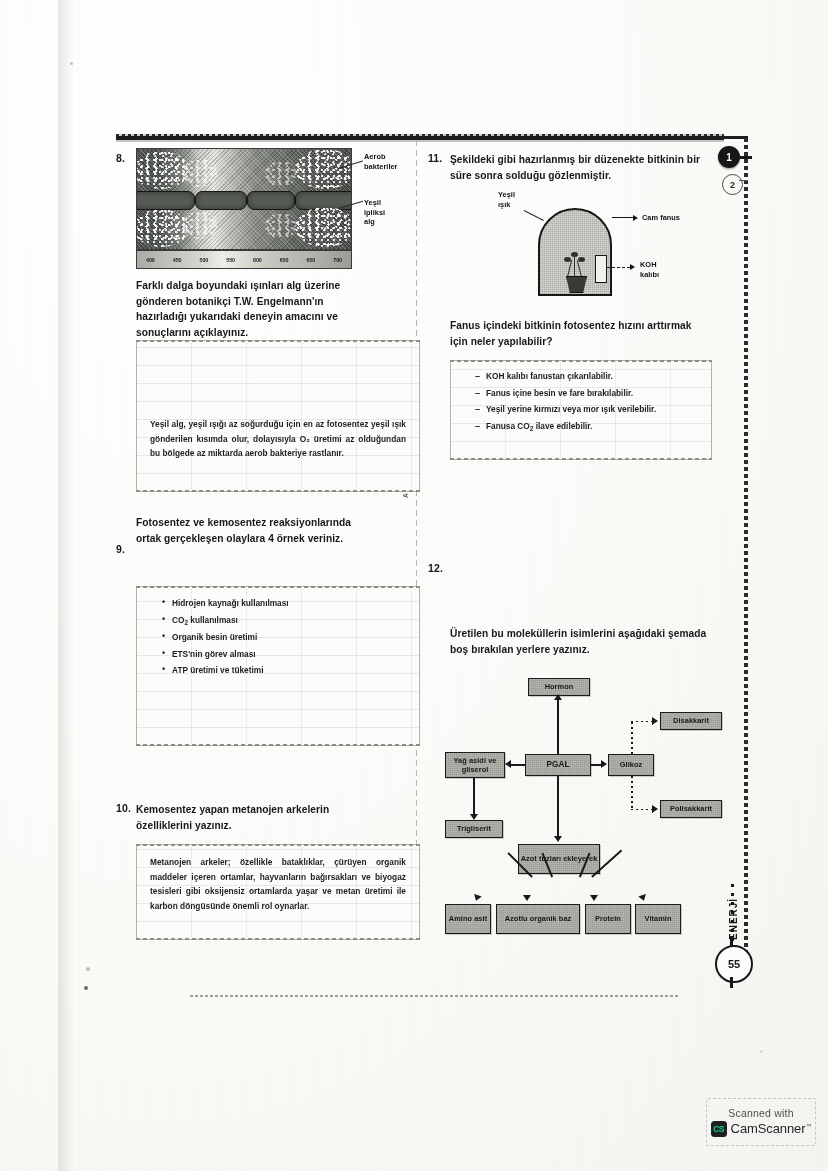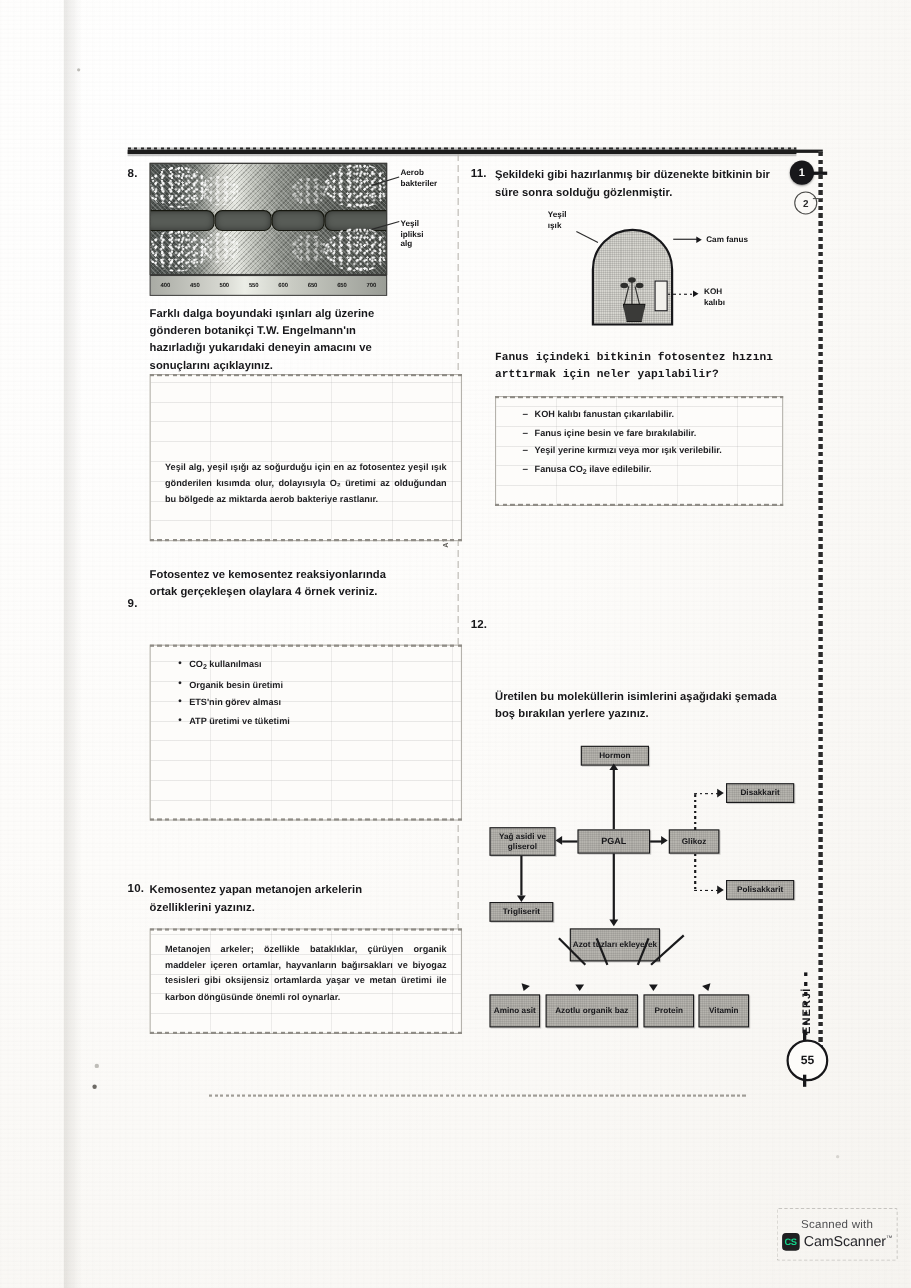--- a/index.html
+++ b/index.html
@@ -357,20 +357,21 @@
 
   <div class="ansbox" style="left:136px;top:340px;width:284px;height:152px;position:absolute;">
     <div class="anstext" style="position:absolute;left:13px;top:76px;width:256px;">Yeşil alg, yeşil ışığı az soğurduğu için en az fotosentez yeşil ışık gönderilen kısımda olur, dolayısıyla O₂ üretimi az olduğundan bu bölgede az miktarda aerob bakteriye rastlanır.</div>
   </div>
 
   <div class="qnum" style="position:absolute;left:116px;top:543px;">9.</div>
   <div class="qtext" style="position:absolute;left:136px;top:515px;width:216px;">Fotosentez ve kemosentez reaksiyonlarında ortak gerçekleşen olaylara 4 örnek veriniz.</div>
 
   <div class="ansbox" style="left:136px;top:586px;width:284px;height:160px;position:absolute;">
     <ul class="anslist" style="position:absolute;left:24px;top:8px;width:252px;">
+      <li><span>Hidrojen kaynağı kullanılması</span></li>
       <li>CO<sub>2</sub> kullanılması</li>
       <li><span>Organik besin üretimi</span></li>
       <li><span>ETS'nin görev alması</span></li>
       <li><span>ATP üretimi ve tüketimi</span></li>
     </ul>
   </div>
 
   <div class="qnum" style="position:absolute;left:116px;top:802px;">10.</div>
   <div class="qtext" style="position:absolute;left:136px;top:802px;width:216px;">Kemosentez yapan metanojen arkelerin özelliklerini yazınız.</div>
 
@@ -402,21 +403,21 @@
     <div class="arrow-line" style="left:142px;top:29px;width:22px;"></div>
     <div class="arrow-head" style="left:163px;top:26.5px;"></div>
     <div class="fig-label" style="left:172px;top:25px;">Cam fanus</div>
 
     <div class="dash-line" style="left:137px;top:79px;width:24px;"></div>
     <div class="arrow-head" style="left:160px;top:76px;"></div>
     <div class="fig-label" style="left:170px;top:72px;white-space:pre-line;">KOH
 kalıbı</div>
   </div>
 
-  <div class="qtext" style="position:absolute;left:450px;top:318px;width:262px;font-family:Liberation Mono, monospace;">Fanus içindeki bitkinin fotosentez hızını arttırmak için neler yapılabilir?</div>
+  <div class="qtext" style="position:absolute;left:450px;top:318px;width:262px;">Fanus içindeki bitkinin fotosentez hızını arttırmak için neler yapılabilir?</div>
 
   <div class="ansbox" style="left:450px;top:360px;width:262px;height:100px;position:absolute;">
     <ul class="anslist dash" style="position:absolute;left:24px;top:7px;width:230px;">
       <li><span>KOH kalıbı fanustan çıkarılabilir.</span></li>
       <li><span>Fanus içine besin ve fare bırakılabilir.</span></li>
       <li><span>Yeşil yerine kırmızı veya mor ışık verilebilir.</span></li>
       <li>Fanusa CO<sub>2</sub> ilave edilebilir.</li>
     </ul>
   </div>
 

